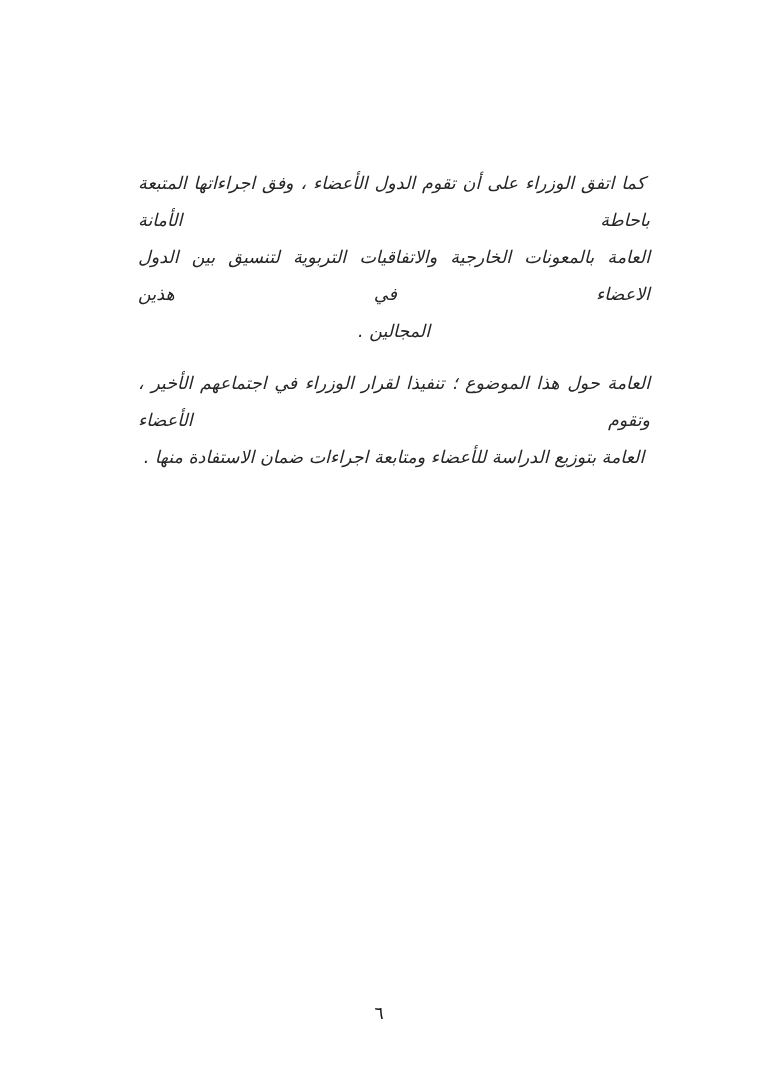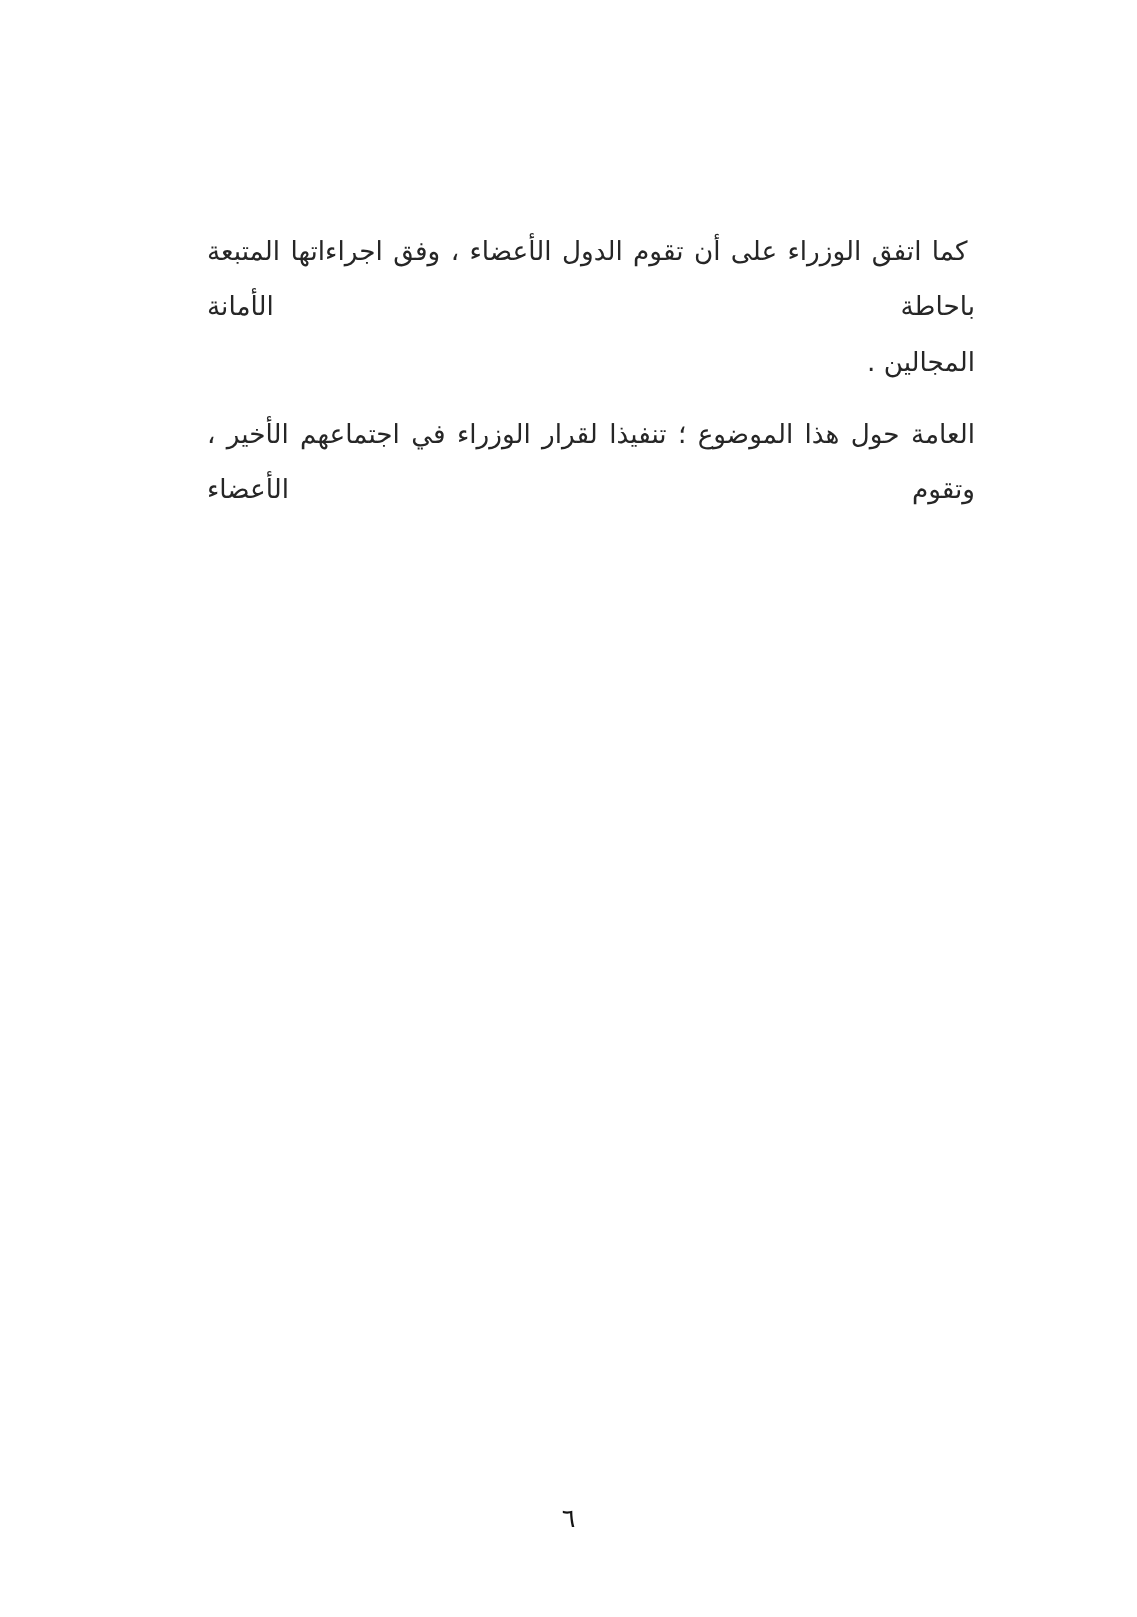--- a/index.html
+++ b/index.html
@@ -21,25 +21,26 @@
     position: absolute;
     top: 150px;
     right: 108px;
     width: 512px;
     direction: rtl;
     font-size: 17.5px;
     line-height: 37px;
     letter-spacing: 0.2px;
   }
   .para {
-    margin: 0 0 11px 0;
+    margin: 15px 0 11px 0;
     padding: 0;
+    font-style: italic;
   }
   .line {
-    text-align: right;
+    text-align: center;
     white-space: nowrap;
   }
   
   .line.fill {
     white-space: normal;
     text-align: justify;
     text-align-last: justify;
   }
   .indent-sm { text-indent: 5px; }
   .indent-md { text-indent: 16px; }
@@ -56,24 +57,26 @@
 </style>
 </head>
 <body>
 
 <div class="page">
 
   <div class="text-block">
 
     <div class="para">
       <div class="line fill indent-sm">كما اتفق الوزراء على أن تقوم الدول الأعضاء ، وفق اجراءاتها المتبعة باحاطة الأمانة</div>
+      <div class="line fill">العامة بالمعونات الخارجية والاتفاقيات التربوية لتنسيق بين الدول الاعضاء في هذين</div>
       <div class="line">المجالين .</div>
     </div>
 
     <div class="para">
       <div class="line fill">العامة حول هذا الموضوع ؛ تنفيذا لقرار الوزراء في اجتماعهم الأخير ، وتقوم الأعضاء</div>
+      <div class="line">العامة بتوزيع الدراسة للأعضاء ومتابعة اجراءات ضمان الاستفادة منها .</div>
     </div>
 
   </div>
 
   <div class="page-number">٦</div>
 
 </div>
 
 </body></html>

